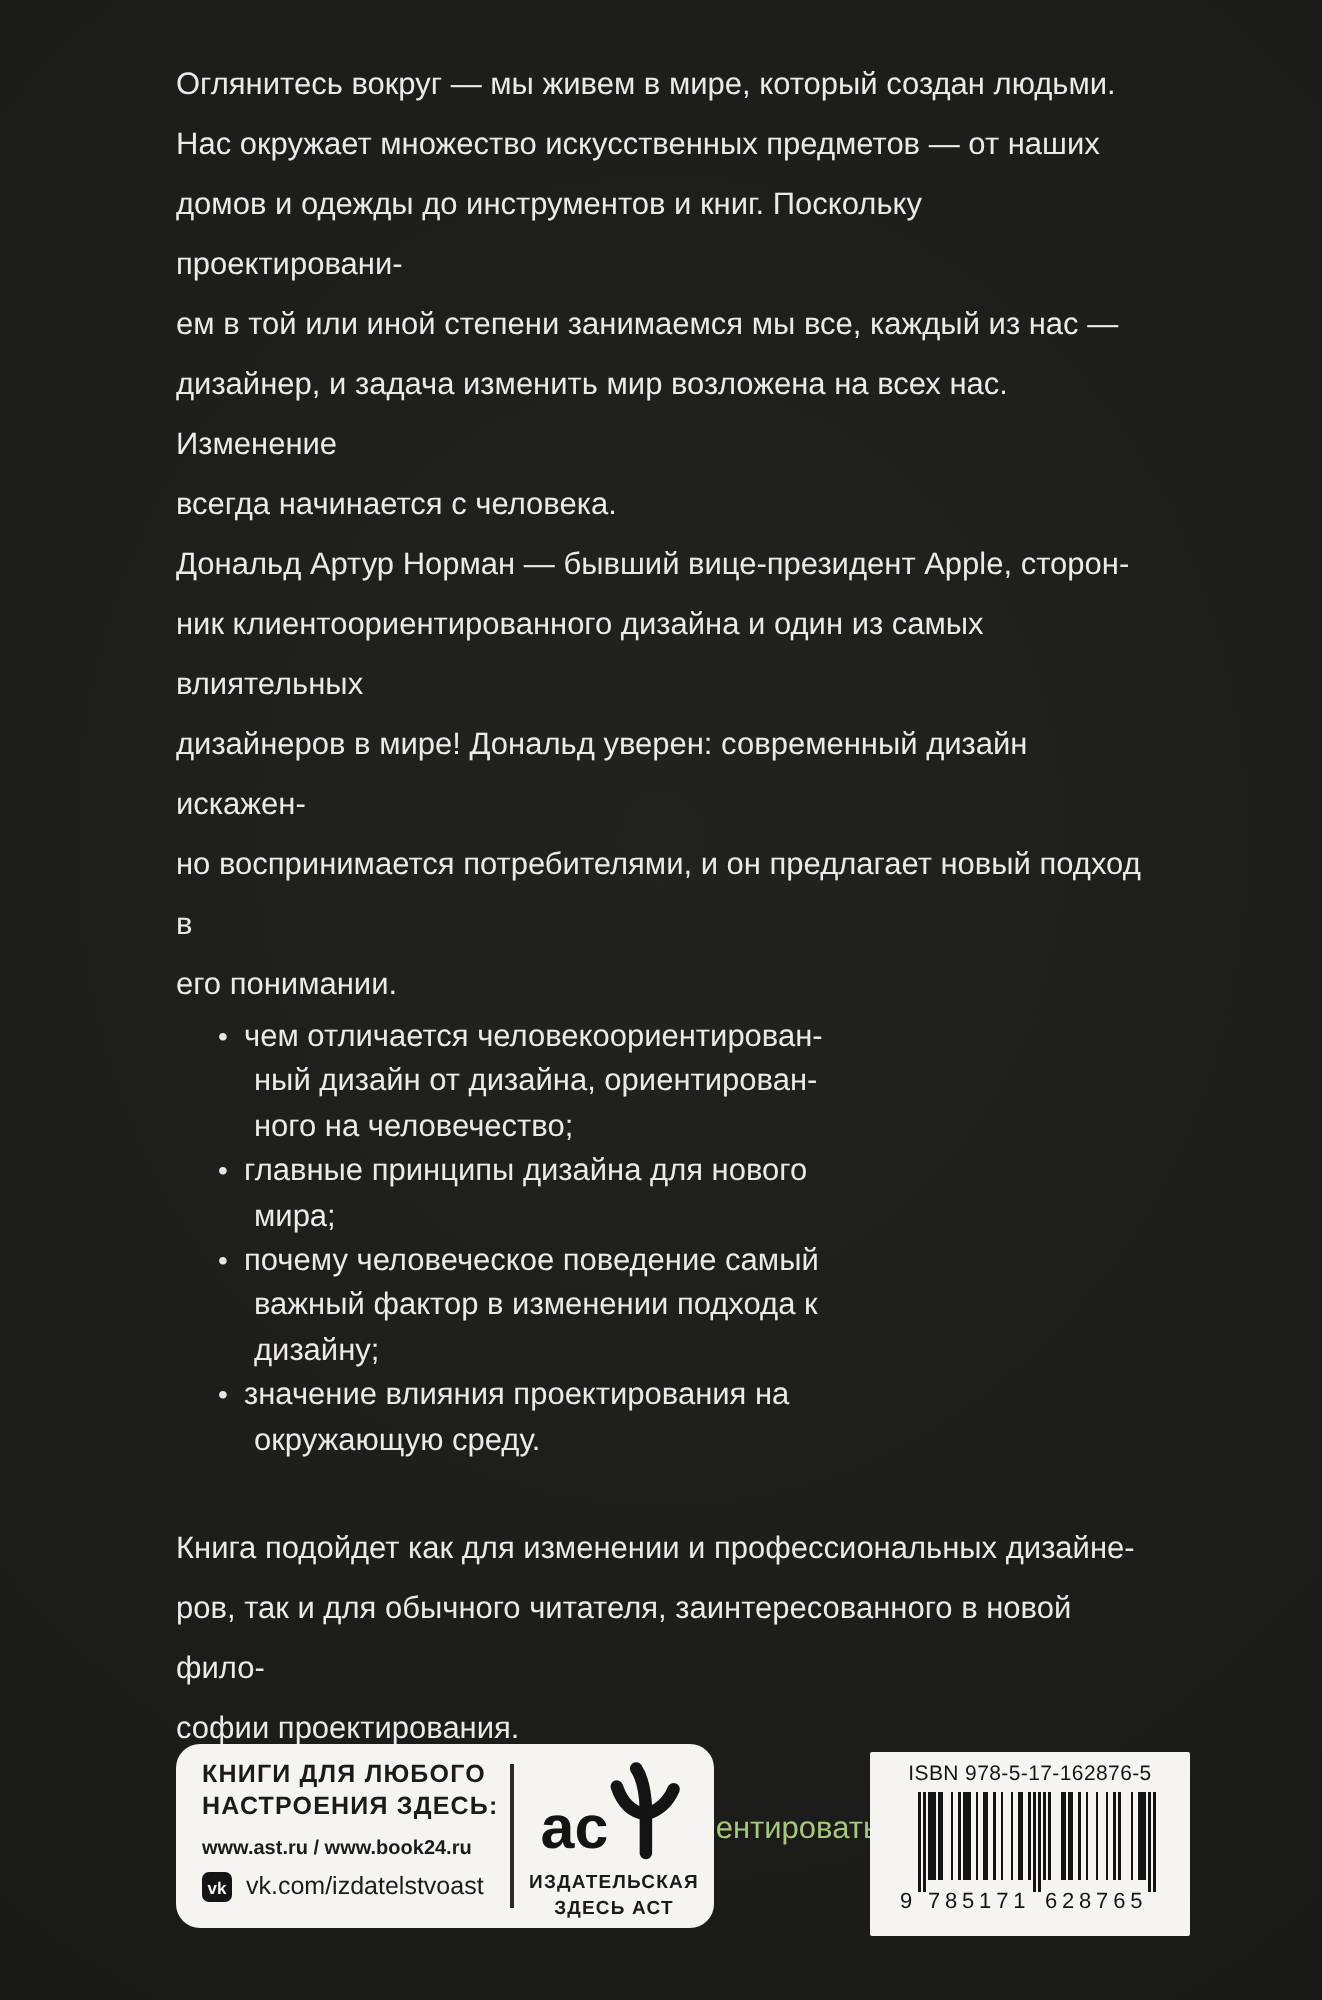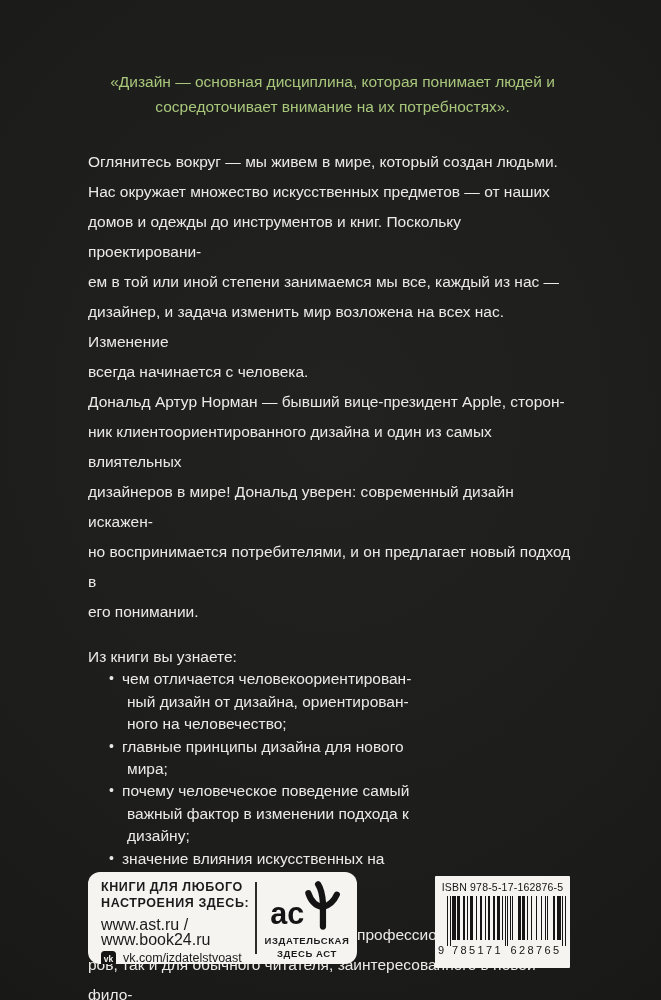--- a/index.html
+++ b/index.html
@@ -73,22 +73,23 @@
     left: 13px; top: 7px; width: 150px;
   }
   .pub-header {
     font-size: 12.5px;
     font-weight: bold;
     line-height: 16px;
     letter-spacing: 0.6px;
   }
   .pub-sites {
     margin-top: 6px;
-    font-size: 16px;
+    font-size: 10px;
     line-height: 15px;
+    font-weight: bold;
   }
   .pub-social {
     margin-top: 4px;
     display: flex;
     align-items: center;
     font-size: 12.5px;
     line-height: 15px;
   }
   .pub-social .sicon { margin-right: 7px; display: inline-flex; }
   .pub-divider {
@@ -106,21 +107,21 @@
     margin-top: 1px;
     font-size: 9.5px;
     font-weight: bold;
     letter-spacing: 0.6px;
     line-height: 12.5px;
     text-align: center;
   }
   .barcode-box {
     position: absolute;
     left: 435px; top: 876px;
-    width: 135px; height: 92px;
+    width: 160px; height: 92px;
     background: #f5f4f1;
     color: #151515;
     border-radius: 1px;
     text-align: center;
   }
   .isbn {
     padding-top: 5px;
     font-size: 10.5px;
     letter-spacing: 0.2px;
     line-height: 13px;
@@ -145,37 +146,34 @@
   .vk-icon-svg text {
     font-family: "Liberation Sans", sans-serif;
     font-weight: bold; font-size: 8.5px; fill: #f5f4f1;
   }
 </style>
 </head>
 <body>
 
 <div class="cover">
   <div class="content">
-    <div class="quote quote-top pre">«Дизайн — основная дисциплина, которая понимает людей и
-сосредоточивает внимание на их потребностях».</div>
 
     <p class="para para-first pre">Оглянитесь вокруг — мы живем в мире, который создан людьми.
 Нас окружает множество искусственных предметов — от наших
 домов и одежды до инструментов и книг. Поскольку проектировани-
 ем в той или иной степени занимаемся мы все, каждый из нас —
 дизайнер, и задача изменить мир возложена на всех нас. Изменение
 всегда начинается с человека.</p>
 
     <p class="para pre">Дональд Артур Норман — бывший вице-президент Apple, сторон-
 ник клиентоориентированного дизайна и один из самых влиятельных
 дизайнеров в мире! Дональд уверен: современный дизайн искажен-
 но воспринимается потребителями, и он предлагает новый подход в
 его понимании.</p>
 
-    <p class="learn-title">Из книги вы узнаете:</p>
 
     <ul class="learn-list">
       <li>
         <span class="bullet">•</span>
         <span class="pre">чем отличается человекоориентирован-
 ный дизайн от дизайна, ориентирован-
 ного на человечество;</span>
       </li>
       <li>
         <span class="bullet">•</span>
@@ -183,21 +181,21 @@
 мира;</span>
       </li>
       <li>
         <span class="bullet">•</span>
         <span class="pre">почему человеческое поведение самый
 важный фактор в изменении подхода к
 дизайну;</span>
       </li>
       <li>
         <span class="bullet">•</span>
-        <span class="pre">значение влияния искусственных на
+        <span class="pre">значение влияния проектирования на
 окружающую среду.</span>
       </li>
     </ul>
 
     <p class="para para-last pre">Книга подойдет как для изменении и профессиональных дизайне-
 ров, так и для обычного читателя, заинтересованного в новой фило-
 софии проектирования.</p>
 
     <div class="quote quote-bottom pre">«Все аспекты мира должны ориентироваться на жизнь».</div>
   </div>

